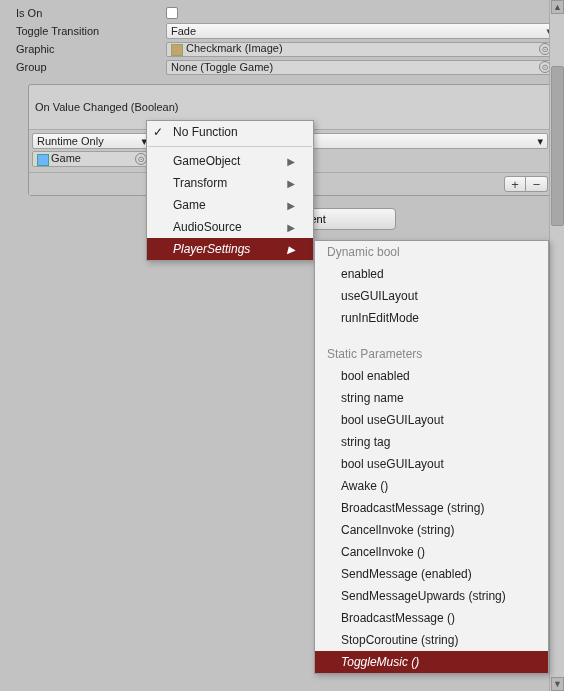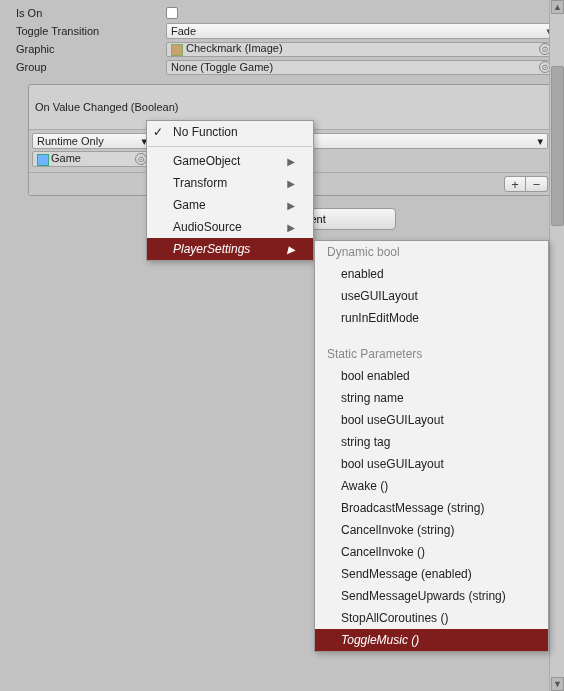--- a/index.html
+++ b/index.html
@@ -183,21 +183,24 @@
     <div class="menu-item">
       <span>CancelInvoke ()</span>
     </div>
     <div class="menu-item">
       <span>SendMessage (enabled)</span>
     </div>
     <div class="menu-item">
       <span>SendMessageUpwards (string)</span>
     </div>
     <div class="menu-item">
-      <span>StopAllCoroutines ()</span>
+      <span>BroadcastMessage ()</span>
+    </div>
+    <div class="menu-item">
+      <span>StopCoroutine (string)</span>
     </div>
     <div class="menu-item hover">
       <span>ToggleMusic ()</span>
     </div>
   </div>
 
 <div class="vscroll">
   <div class="up arrow">▲</div>
   <div class="thumb"></div>
   <div class="down arrow">▼</div>

